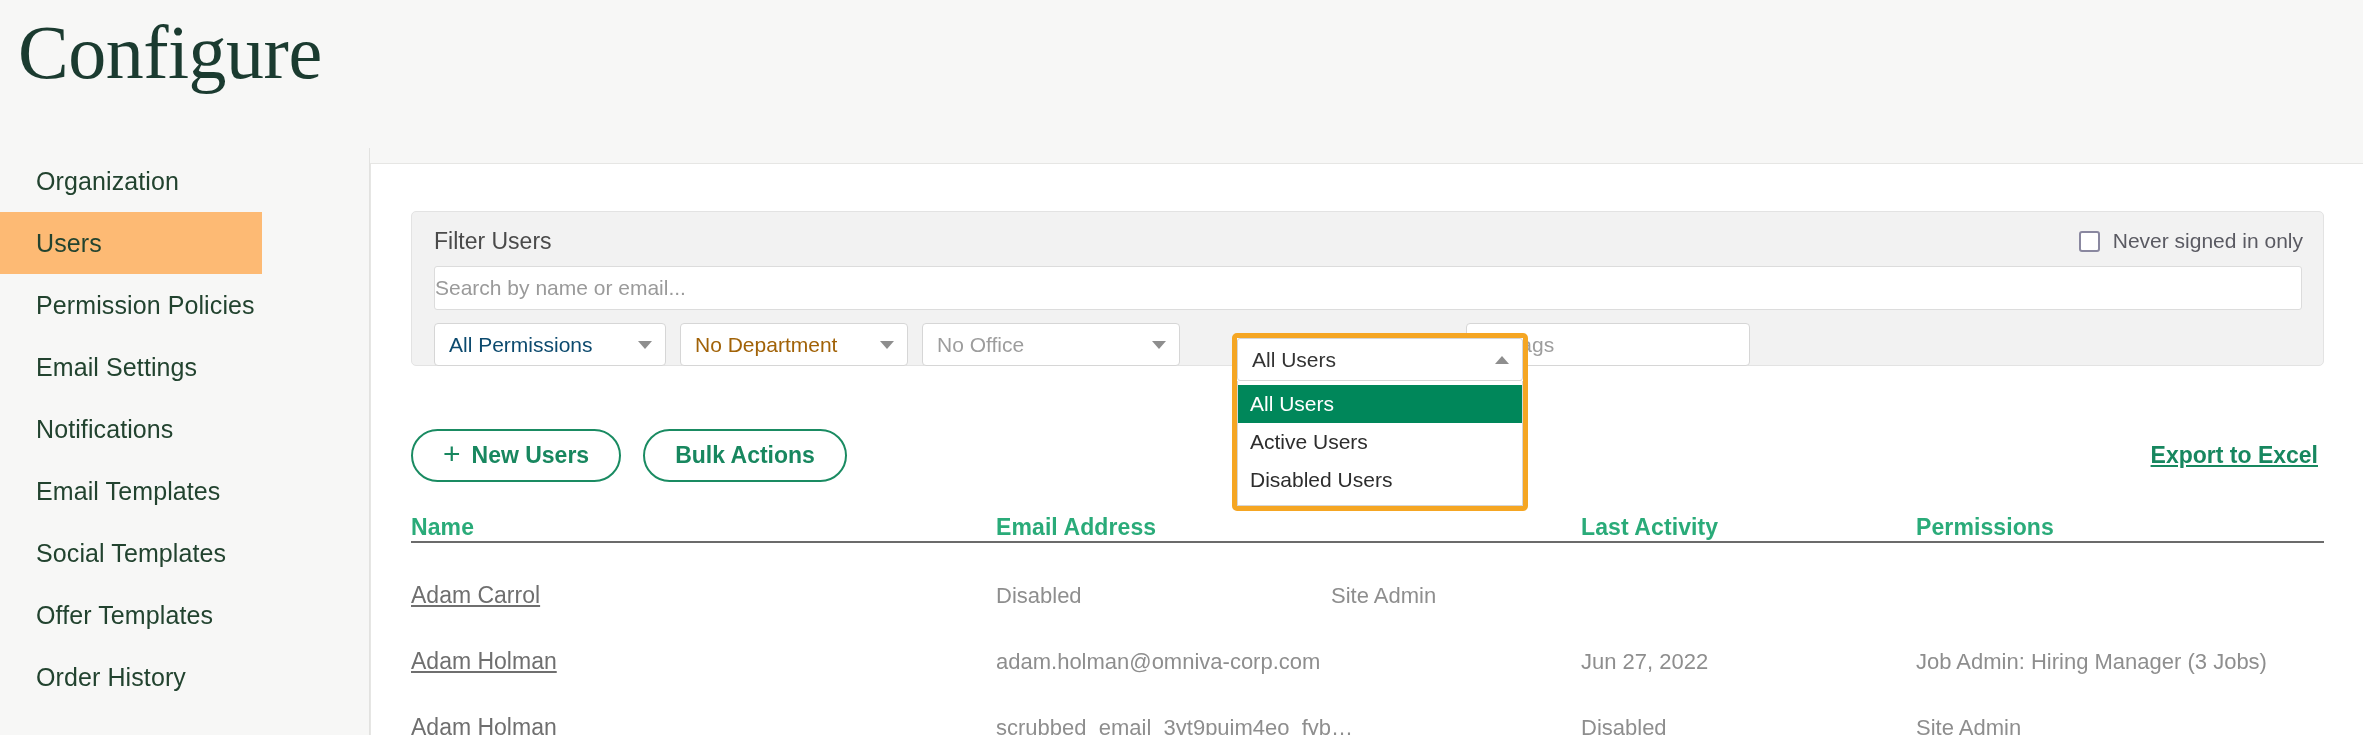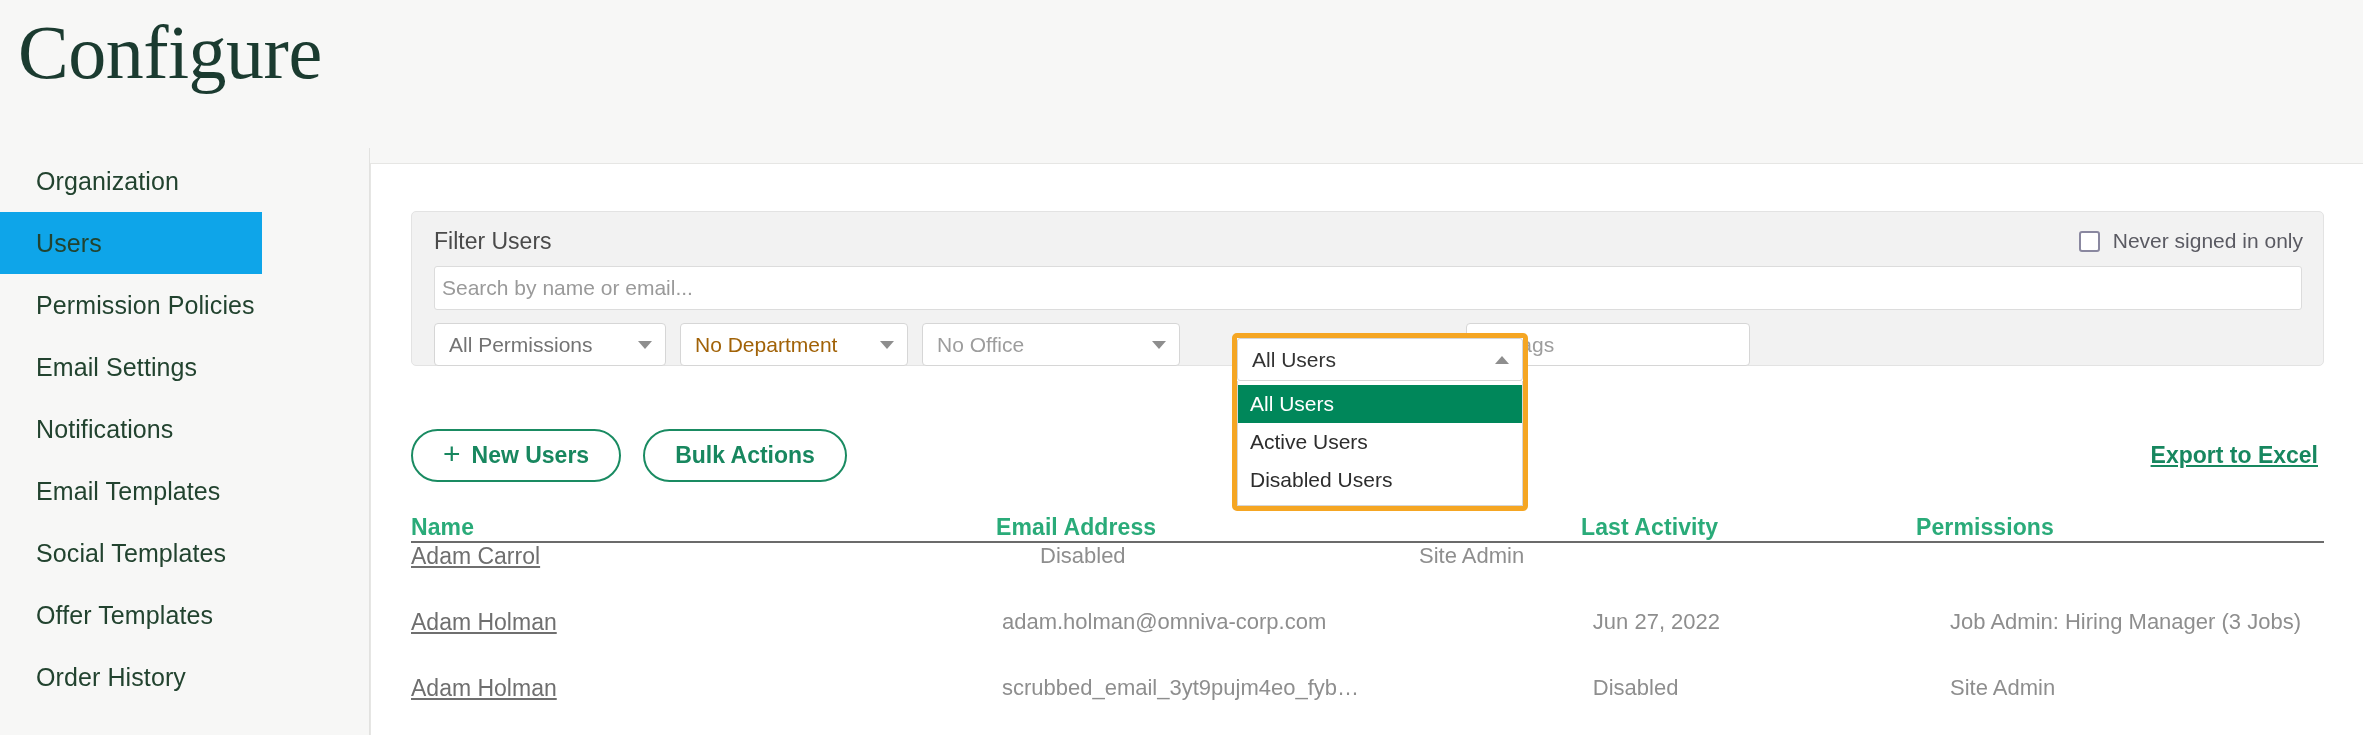--- a/index.html
+++ b/index.html
@@ -32,21 +32,21 @@
   }
   .sidebar-item {
     height: 62px;
     display: flex;
     align-items: center;
     padding-left: 36px;
     font-size: 25px;
     color: #22432f;
     letter-spacing: 0.1px;
   }
-  .sidebar-item.active { background: #0ea5e9; }
+  .sidebar-item.active { background: #fdba74; }
 
   .sidebar-divider {
     position: absolute;
     left: 369px; top: 148px;
     width: 1px; height: 587px;
     background: #e2e2e0;
   }
 
   
   .main-card {
@@ -93,21 +93,21 @@
 
   .search-input {
     position: absolute;
     left: 22px; top: 54px;
     width: 1868px; height: 44px;
     background: #ffffff;
     border: 1px solid #dcdcdc;
     border-radius: 3px;
     font-size: 21px;
     color: #9a9a9a;
-    padding: 0 7px;
+    padding: 0 0;
     font-family: "Liberation Sans", sans-serif;
     outline: none;
   }
   .search-input::placeholder { color: #9a9a9a; opacity: 1; }
 
   .filter-row {
     position: absolute;
     left: 22px; top: 111px;
     display: flex;
     align-items: flex-start;
@@ -126,21 +126,21 @@
   }
   .select-box .caret {
     position: absolute;
     right: 13px; top: 50%;
     transform: translateY(-50%);
     width: 0; height: 0;
     border-left: 7px solid transparent;
     border-right: 7px solid transparent;
     border-top: 8px solid #8e8e8e;
   }
-  .sel-permissions { width: 232px; color: #737373; }
+  .sel-permissions { width: 232px; color: #0c4a6e; }
   .sel-department  { width: 228px; color: #a16207; }
   .sel-office      { width: 258px; color: #9d9d9d; }
 
   .tags-input {
     width: 284px; height: 43px;
     background: #ffffff;
     border: 1px solid #d6d6d6;
     border-radius: 4px;
     font-size: 21px;
     color: #9d9d9d;
@@ -244,23 +244,22 @@
     border-bottom: 2px solid #6b6b6b;
   }
   .table-head .th {
     font-size: 23px;
     font-weight: 700;
     color: #2aab79;
     letter-spacing: 0.1px;
   }
   .table-row {
     display: flex;
-    align-items: flex-start;
+    align-items: flex-end;
     height: 66px;
-    gap: 44px;
   }
   .td {
     font-size: 22px;
     color: #8e8e8e;
     white-space: nowrap;
     overflow: hidden;
   }
   .td.name {
     color: #6f6f6f;
     text-decoration: underline;

